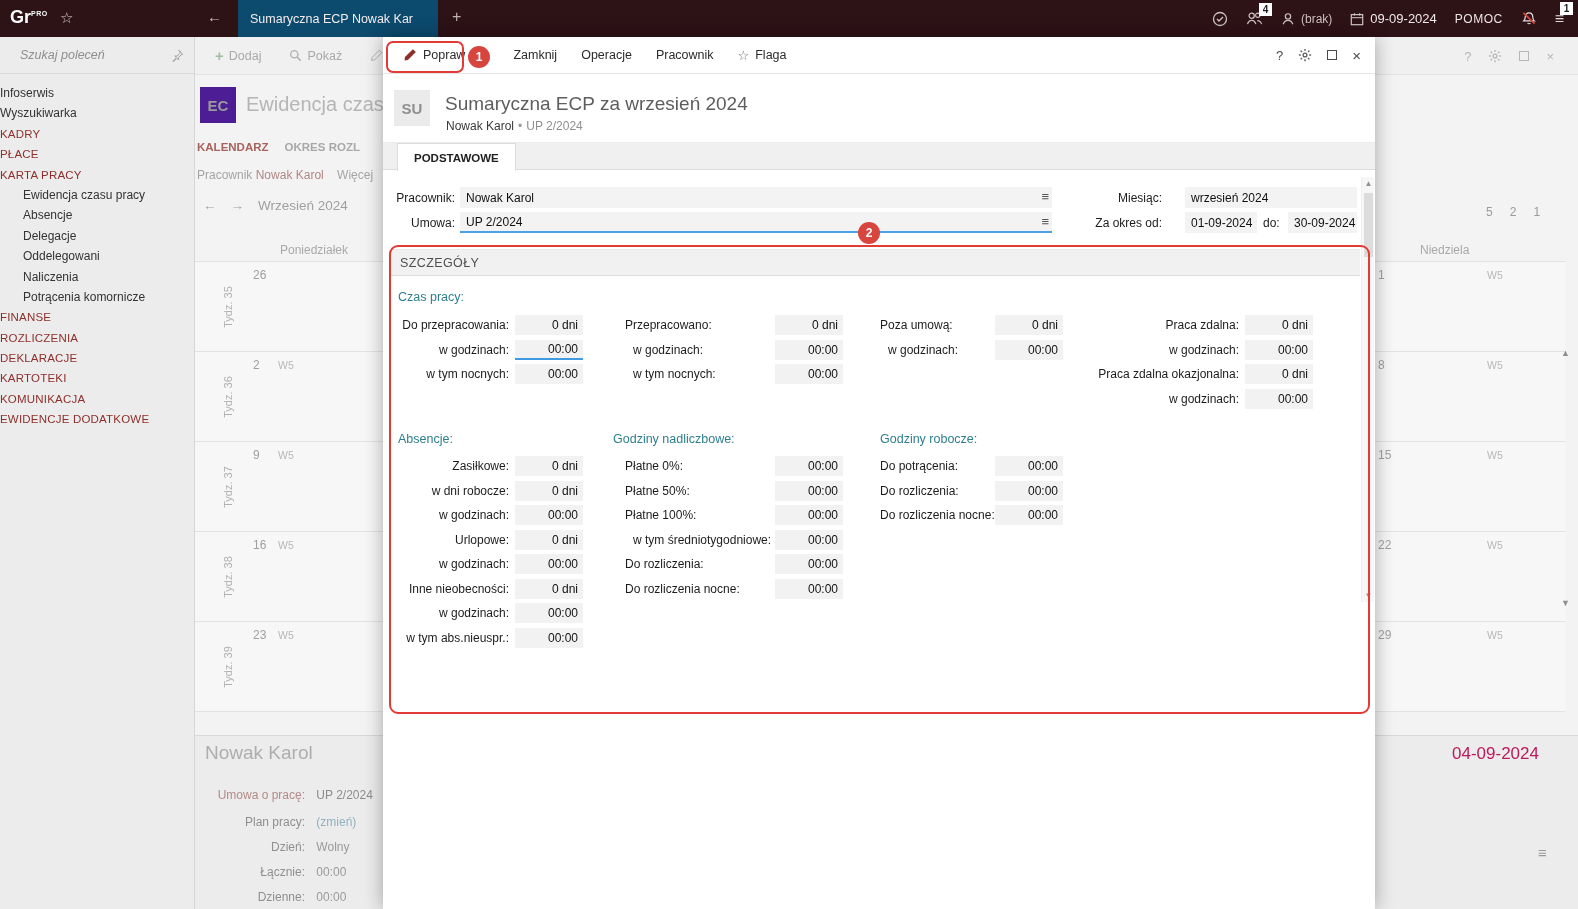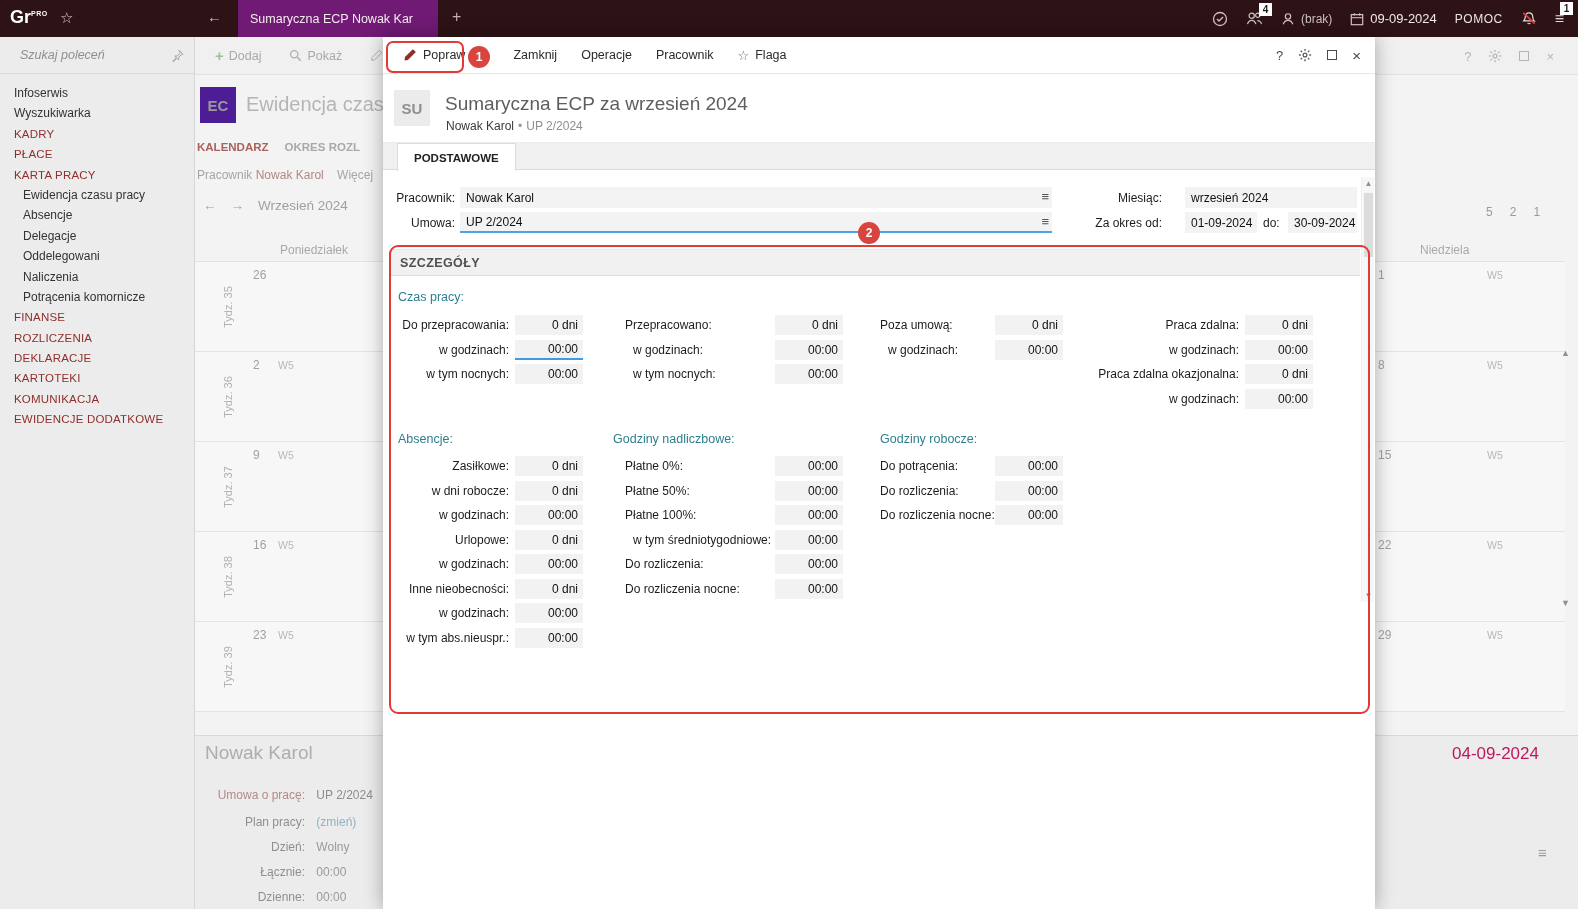--- a/index.html
+++ b/index.html
@@ -6,38 +6,38 @@
   html,body { width:1578px; height:909px; }
   body { font-family:"Liberation Sans","DejaVu Sans",sans-serif; font-size:12px; color:#222; background:#f3f3f3; overflow:hidden; }
   .screen { position:relative; width:1578px; height:909px; overflow:hidden; background:#f3f3f3; }
 
   
   .topbar { position:absolute; left:0; top:0; width:1578px; height:37px; background:#2d1216; color:#e8dfde; z-index:8; }
   .logo { position:absolute; left:10px; top:7px; font-size:18px; font-weight:bold; color:#fff; }
   .logo sup { font-size:7px; letter-spacing:.5px; }
   .tb-star { position:absolute; left:60px; top:9px; font-size:15px; color:#d9cdcd; cursor:pointer; }
   .tb-back { position:absolute; left:207px; top:8px; font-size:15px; color:#cec2c2; cursor:pointer; }
-  .tb-tab { position:absolute; left:238px; top:0; height:37px; width:200px; background:#701a75; display:flex; align-items:center; padding:12px 12px; font-size:12.5px; color:#f3ecec; white-space:nowrap; overflow:hidden; cursor:pointer; }
+  .tb-tab { position:absolute; left:238px; top:0; height:37px; width:200px; background:#0c4a6e; display:flex; align-items:center; padding:12px 12px; font-size:12.5px; color:#f3ecec; white-space:nowrap; overflow:hidden; cursor:pointer; }
   .tb-plus { position:absolute; left:452px; top:8px; font-size:16px; color:#bfb3b3; cursor:pointer; }
   .tb-right { position:absolute; right:0; top:0; height:37px; display:flex; align-items:center; gap:18px; padding-right:14px; }
   .tb-item { position:relative; display:flex; align-items:center; gap:6px; cursor:pointer; white-space:nowrap; }
   .tb-text { font-size:12px; color:#cfc0c0; }
   .tb-date { font-size:13px; color:#f0e8e8; }
   .tb-help { font-size:12px; color:#ece4e4; letter-spacing:.5px; }
   .tb-menu { font-size:16px; color:#e4dada; }
   .badge-top { position:absolute; top:-8px; right:-9px; background:#fff; color:#1d1d1d; font-size:10px; font-weight:bold; min-width:13px; height:13px; line-height:13px; text-align:center; padding:0 2px; }
 
   
   .sidebar { position:absolute; left:0; top:37px; width:195px; height:872px; background:#ececec; border-right:1px solid #d6d6d6; z-index:4; }
   .search-row { height:37px; border-bottom:1px solid #d9d9d9; display:flex; align-items:center; padding:0 10px 0 20px; }
   .search-input { flex:1; border:none; outline:none; background:transparent; font-style:italic; color:#8f8f8f; font-size:12.5px; font-family:inherit; width:140px; }
   .search-input::placeholder { color:#8f8f8f; opacity:1; }
   .pin-icon { color:#9a9a9a; display:flex; }
   .side-list { padding-top:9px; }
-  .side-item { height:20.4px; line-height:20.4px; padding-left:14px; font-size:12px; color:#333; cursor:pointer; white-space:nowrap; }
+  .side-item { height:20.4px; line-height:20.4px; font-size:12px; color:#333; cursor:pointer; white-space:nowrap; }
   .side-item.category { color:#8e2f2b; font-size:11.5px; letter-spacing:.2px; }
   .side-item.sub { padding-left:23px; }
 
   
   .bgwin { position:absolute; left:195px; top:37px; width:1383px; height:872px; background:#f3f3f3; z-index:1; }
   .bg-toolbar { position:absolute; left:0; top:0; width:100%; height:38px; background:#f0f0f0; border-bottom:1px solid #e2e2e2; display:flex; align-items:center; gap:28px; padding-left:20px; color:#a9a9a9; font-size:12.5px; }
   .bg-btn { display:flex; align-items:center; gap:5px; cursor:pointer; }
   .bg-plus { color:#9fbf9f; font-weight:bold; font-size:15px; }
   .bg-winbtns { position:absolute; right:24px; top:0; height:38px; display:flex; align-items:center; gap:17px; color:#b5b5b5; }
   .bg-winbtns .wb { font-size:13px; cursor:pointer; display:flex; align-items:center; }
@@ -109,21 +109,21 @@
   .ffield { position:absolute; height:21px; background:#f3f3f3; font-size:12px; display:flex; align-items:center; padding:0 18px 0 6px; color:#111; white-space:nowrap; }
   .ffield.plainpad { padding-right:6px; }
   .ffield .fico { position:absolute; right:3px; top:2px; color:#555; font-size:13px; cursor:pointer; }
   .ffield.focused { border-bottom:2px solid #4aa3e8; }
   .l-prac { left:5px; top:154px; width:67px; } .f-prac { left:77px; top:150px; width:592px; }
   .l-umowa { left:5px; top:179px; width:67px; } .f-umowa { left:77px; top:175px; width:592px; }
   .l-mies { left:700px; top:154px; width:79px; } .f-mies { left:802px; top:150px; width:172px; }
   .l-okres { left:688px; top:179px; width:91px; } .f-od { left:802px; top:175px; width:72px; }
   .l-do { left:880px; top:179px; width:21px; text-align:left; } .f-do { left:905px; top:175px; width:69px; }
 
-  .details-head { position:absolute; left:8px; top:212px; width:969px; height:27px; background:#f1f1f1; border-bottom:1px solid #dddddd; border-top:1px solid #e7e7e7; display:flex; align-items:center; padding-left:9px; font-weight:bold; font-size:12.5px; color:#4f4f4f; letter-spacing:.4px; }
+  .details-head { position:absolute; left:8px; top:212px; width:969px; height:27px; background:#f1f1f1; border-bottom:1px solid #dddddd; border-top:1px solid #e7e7e7; display:flex; align-items:center; padding-left:9px; font-weight:normal; font-size:12.5px; color:#4f4f4f; letter-spacing:.4px; }
   .sec-head { position:absolute; font-size:12.5px; color:#2e7f8e; white-space:nowrap; }
   .sh-czas { left:15px; top:253px; }
   .sh-abs { left:15px; top:395px; }
   .sh-nadl { left:230px; top:395px; }
   .sh-gabs { left:497px; top:395px; }
 
   .dcol { position:absolute; }
   .c1 { left:15px; width:185px; } .c2 { left:242px; width:218px; } .c3 { left:497px; width:183px; } .c4 { left:702px; width:228px; }
   .t-czas { top:278px; } .t-grp2 { top:419px; }
   .drow { display:flex; align-items:center; height:20px; margin-bottom:4.5px; white-space:nowrap; }

